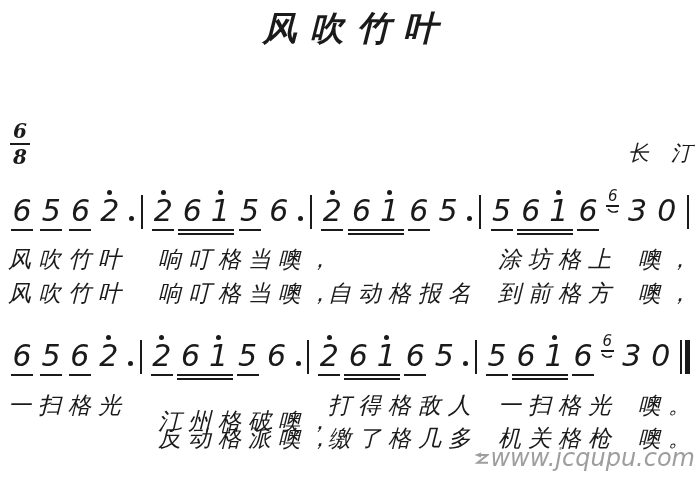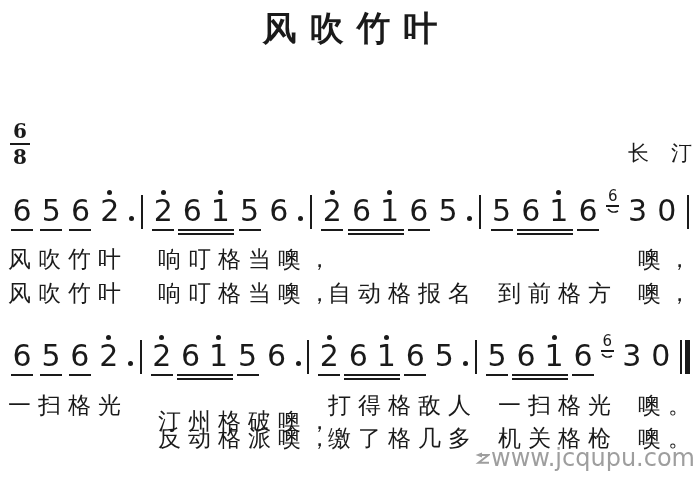--- a/index.html
+++ b/index.html
@@ -1,17 +1,17 @@
 <!DOCTYPE html>
 <html><head>
 <meta charset="utf-8">
 <style>
   html,body{margin:0;padding:0;background:#fff;}
   #page{position:relative;width:700px;height:477px;background:#ffffff;margin:0 auto;
-        font-family:"DejaVu Serif","Liberation Serif",serif;color:#1a1a1a;overflow:hidden;}
+        font-family:"DejaVu Serif","Liberation Serif",serif;color:#1a1a1a;overflow:hidden;font-style:italic;}
 
   
   #title{position:absolute;top:6px;left:0;width:100%;text-align:center;
          font-size:34px;font-weight:bold;letter-spacing:13px;text-indent:13px;}
 
   
   #keyblock{position:absolute;left:10px;top:121px;display:flex;align-items:center;gap:9px;}
   #keyblock .tonality{font-size:24px;font-weight:bold;letter-spacing:1px;}
   .fraction{display:flex;flex-direction:column;align-items:center;line-height:1;}
   .fraction .num{font-size:20px;font-weight:bold;border-bottom:2px solid #1a1a1a;
@@ -274,20 +274,21 @@
         </div>
       </div>
       <div class="tok bar">
         <div class="barline"></div>
       </div>
     </div>
 
   <div id="lyr1" class="lyric-row">
       <span class="lyric-group" style="left: 8px;">风吹竹叶</span>
       <span class="lyric-group" style="left: 158px;">响叮格当噢，</span>
+      <span class="lyric-group" style="left: 498px;">涂坊格上</span>
       <span class="lyric-group" style="left: 638px;">噢，</span>
     </div>
   <div id="lyr2" class="lyric-row">
       <span class="lyric-group" style="left: 8px;">风吹竹叶</span>
       <span class="lyric-group" style="left: 158px;">响叮格当噢，</span>
       <span class="lyric-group" style="left: 328px;">自动格报名</span>
       <span class="lyric-group" style="left: 498px;">到前格方</span>
       <span class="lyric-group" style="left: 638px;">噢，</span>
     </div>
 

